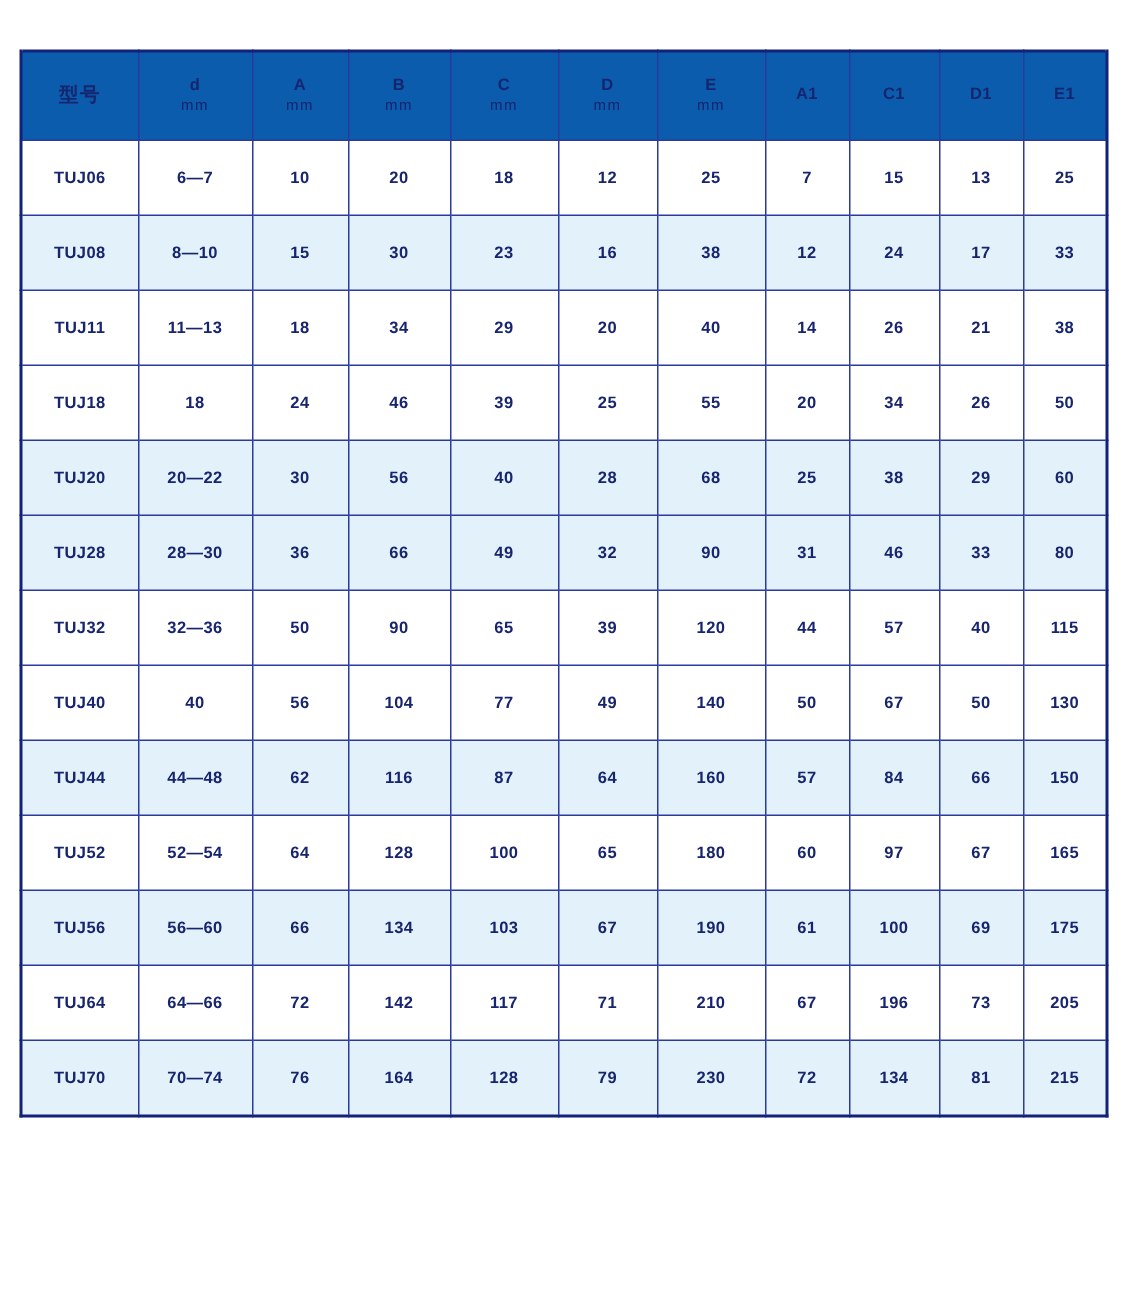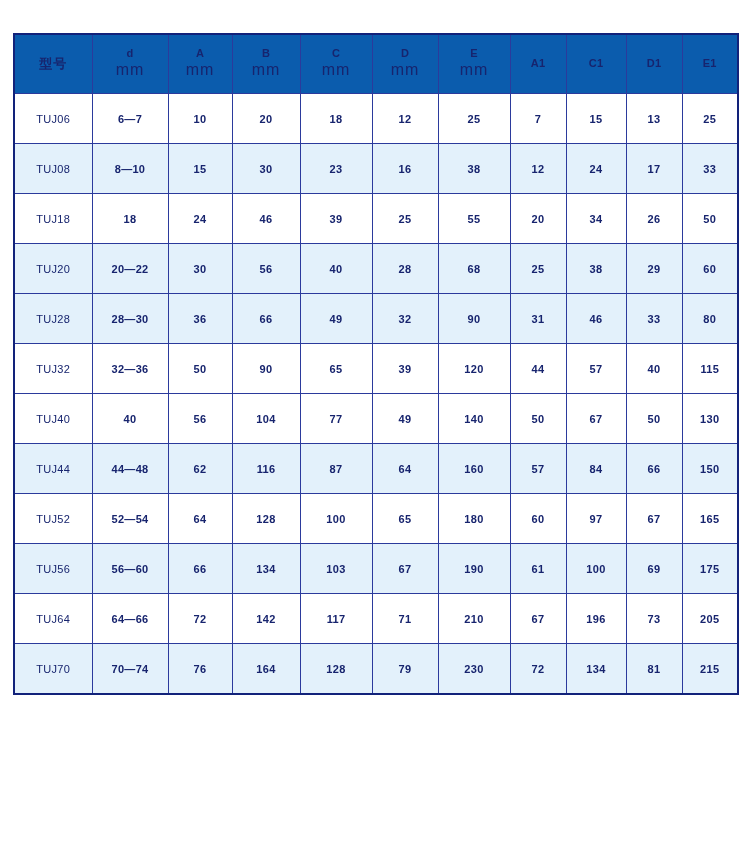--- a/index.html
+++ b/index.html
@@ -50,40 +50,40 @@
   }
   thead th:first-child { border-left: 2px solid #12227a; }
   thead th:last-child  { border-right: 2px solid #12227a; margin-left: 20px; }
   thead th .sym {
     display: block;
     line-height: 1.25;
   }
   thead th .unit {
     display: block;
     font-weight: normal;
-    font-size: 16px;
+    font-size: 10px;
     line-height: 1.3;
     letter-spacing: 1px;
   }
   thead th.model .sym {
     font-family: "DejaVu Sans", sans-serif;
     font-size: 13px;
     letter-spacing: 1px;
   }
   tbody td {
     height: 47px;
     background: #ffffff;
     font-weight: bold;
     font-size: 11.5px;
   }
   tbody tr.alt td {
     background: #e3f1fb;
   }
   tbody td.model {
-    font-weight: normal;
+    font-weight: bold;
   }
   
   col.c-model { width: 78px; }
   col.c-d     { width: 76px; }
   col.c-a     { width: 64px; }
   col.c-b     { width: 68px; }
   col.c-c     { width: 72px; }
   col.c-d2    { width: 66px; }
   col.c-e     { width: 72px; }
   col.c-a1    { width: 56px; }
@@ -173,20 +173,33 @@
           <td>30</td>
           <td>23</td>
           <td>16</td>
           <td>38</td>
           <td>12</td>
           <td>24</td>
           <td>17</td>
           <td>33</td>
         </tr>
         <tr>
+          <td class="model">TUJ11</td>
+          <td>11—13</td>
+          <td>18</td>
+          <td>34</td>
+          <td>29</td>
+          <td>20</td>
+          <td>40</td>
+          <td>14</td>
+          <td>26</td>
+          <td>21</td>
+          <td>38</td>
+        </tr>
+        <tr>
           <td class="model">TUJ18</td>
           <td>18</td>
           <td>24</td>
           <td>46</td>
           <td>39</td>
           <td>25</td>
           <td>55</td>
           <td>20</td>
           <td>34</td>
           <td>26</td>

